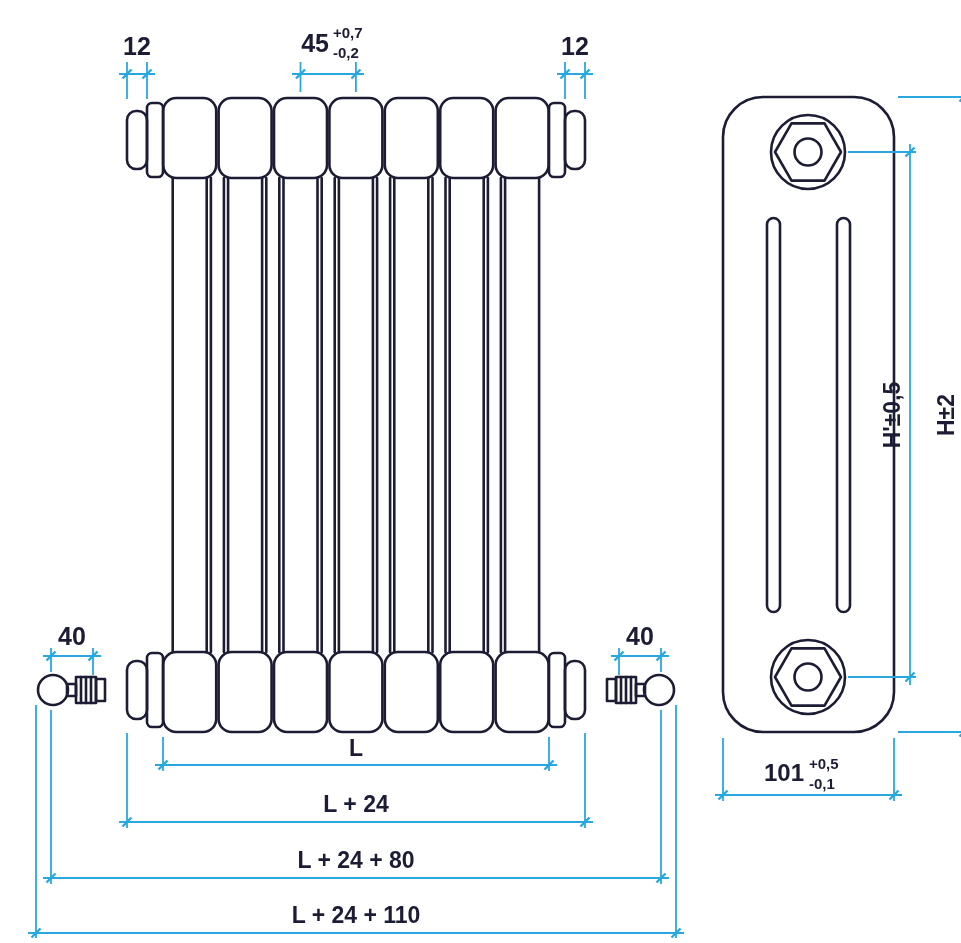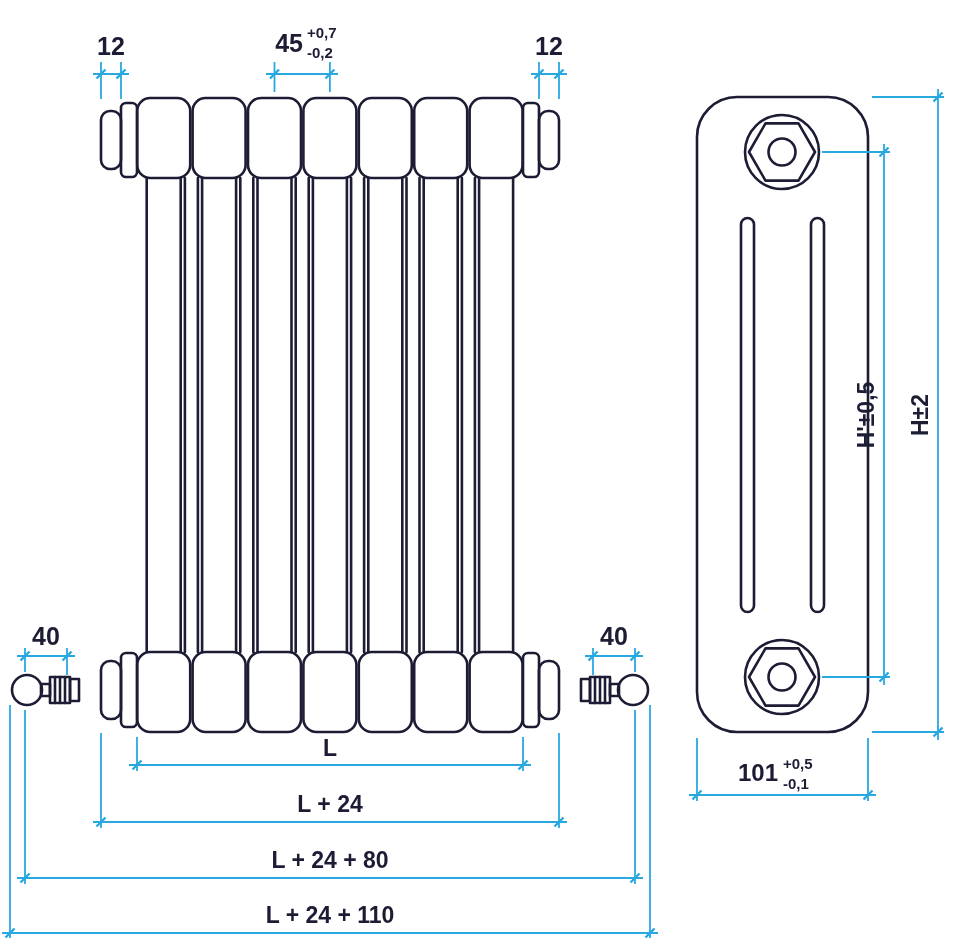--- a/index.html
+++ b/index.html
@@ -5,20 +5,21 @@
   :root{
     --draw:#1c1c34;
     --dim:#29a8e0;
     --bg:#ffffff;
   }
   html,body{margin:0;padding:0;background:var(--bg);}
   .stage{
     width:891px;height:943px;position:relative;
     font-family:"Liberation Sans",sans-serif;
     background:var(--bg);
+    padding-left:26px;
   }
   svg{display:block;}
   .d{stroke:var(--draw);stroke-width:2.6;fill:none;stroke-linecap:round;stroke-linejoin:round;}
   .c{stroke:var(--dim);stroke-width:1.8;fill:none;stroke-linecap:butt;}
   .tk{stroke-width:2.4;}
   text{fill:var(--draw);stroke:none;font-weight:700;font-family:"Liberation Sans",sans-serif;}
   .t25{font-size:25px;}
   .t23{font-size:23px;}
   .t24{font-size:24px;}
   .t15{font-size:15px;}

